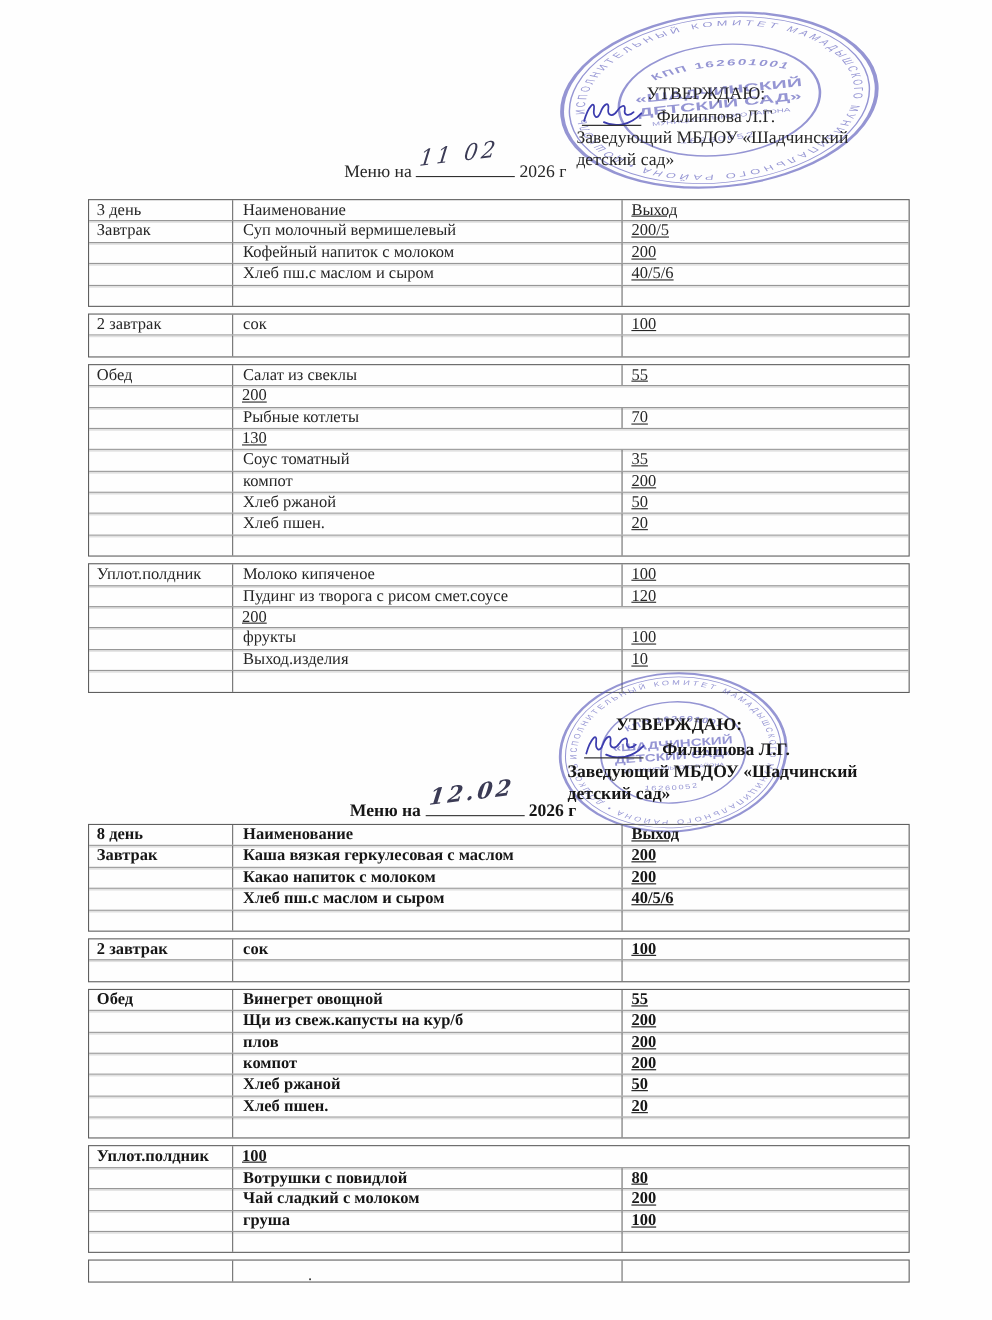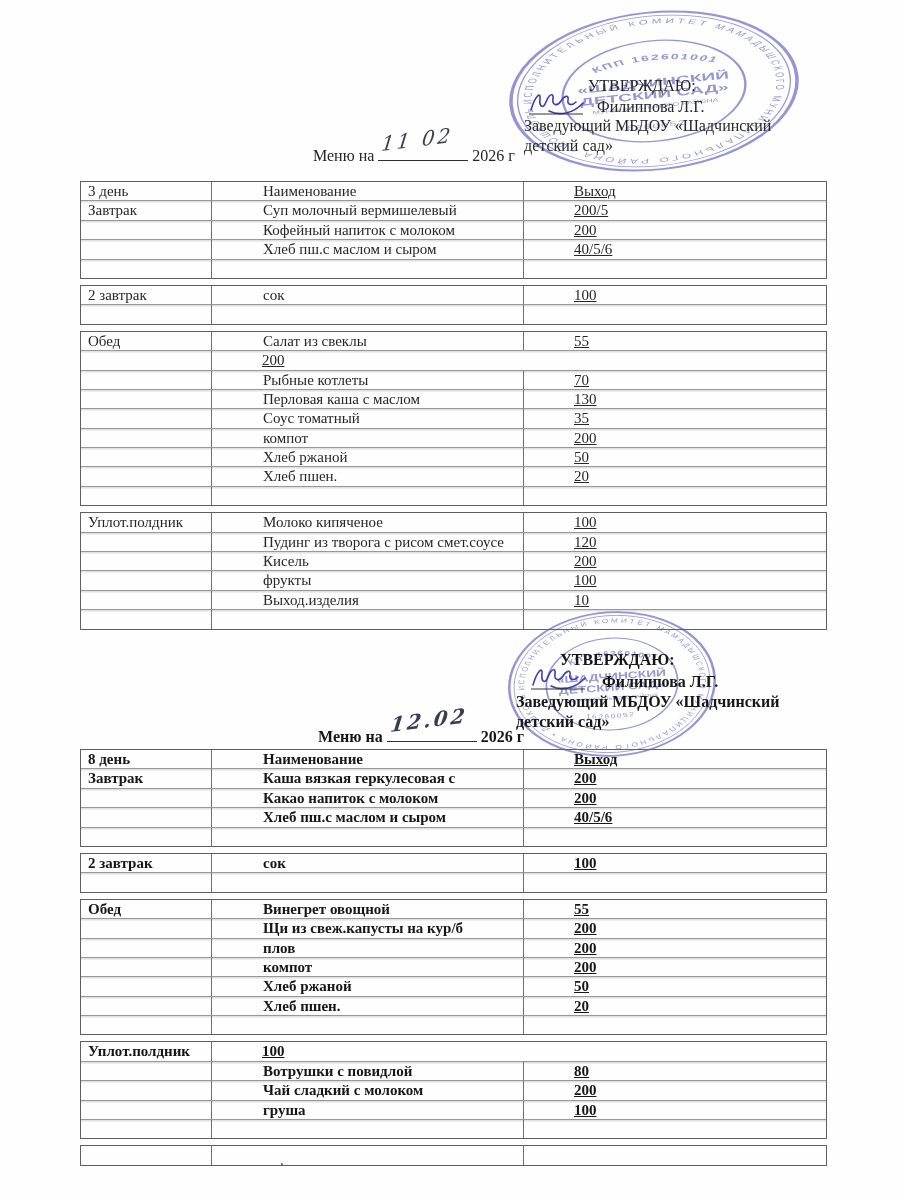--- a/index.html
+++ b/index.html
@@ -21,21 +21,21 @@
     transform:rotate(-7deg) skewX(-14deg);transform-origin:left bottom;white-space:nowrap;}
   .sig{position:absolute;}
   
   .stamp{position:absolute;opacity:.58;}
   .stamp text{fill:#4a4ab5;font-family:"Liberation Sans",sans-serif;}
   .stamp circle,.stamp path.ring{stroke:#4a4ab5;fill:none;}
   
   .mtable{position:absolute;left:80px;width:747px;font-size:15px;}
   .tsec{border:1.2px solid #5f5f5f;margin-bottom:6px;background:transparent;}
   .trow{display:flex;height:18.4px;line-height:18px;
-    border-bottom:1px solid #979797;box-shadow:0 1.6px 0 rgba(150,150,150,.28);gap:42px;}
+    border-bottom:1px solid #979797;box-shadow:0 1.6px 0 rgba(150,150,150,.28);}
   .trow:last-child{border-bottom:none;box-shadow:none;}
   .c1{width:119px;padding:0 4px 0 7px;border-right:1px solid #6d6d6d;overflow:hidden;}
   .c2{flex:1;padding:0 16px 0 9px;border-right:1px solid #6d6d6d;overflow:hidden;}
   .c3{width:246px;padding:0 6px 0 8px;overflow:hidden;text-decoration:underline;}
   .bold-block{font-weight:600;color:#161616;}
   .dot{font-size:15px;color:#333;}
 </style>
 </head>
 <body>
 
@@ -127,21 +127,20 @@
           <div class="c1"></div>
           <div class="c3">200</div>
         </div>
         <div class="trow">
           <div class="c1"></div>
           <div class="c2">Рыбные котлеты</div>
           <div class="c3">70</div>
         </div>
         <div class="trow">
           <div class="c1"></div>
-          <div class="c2">Перловая каша с маслом</div>
           <div class="c3">130</div>
         </div>
         <div class="trow">
           <div class="c1"></div>
           <div class="c2">Соус томатный</div>
           <div class="c3">35</div>
         </div>
         <div class="trow">
           <div class="c1"></div>
           <div class="c2">компот</div>
@@ -169,21 +168,20 @@
           <div class="c2">Молоко кипяченое</div>
           <div class="c3">100</div>
         </div>
         <div class="trow">
           <div class="c1"></div>
           <div class="c2">Пудинг из творога с рисом смет.соусе</div>
           <div class="c3">120</div>
         </div>
         <div class="trow">
           <div class="c1"></div>
-          <div class="c2">Кисель</div>
           <div class="c3">200</div>
         </div>
         <div class="trow">
           <div class="c1"></div>
           <div class="c2">фрукты</div>
           <div class="c3">100</div>
         </div>
         <div class="trow">
           <div class="c1"></div>
           <div class="c2">Выход.изделия</div>

